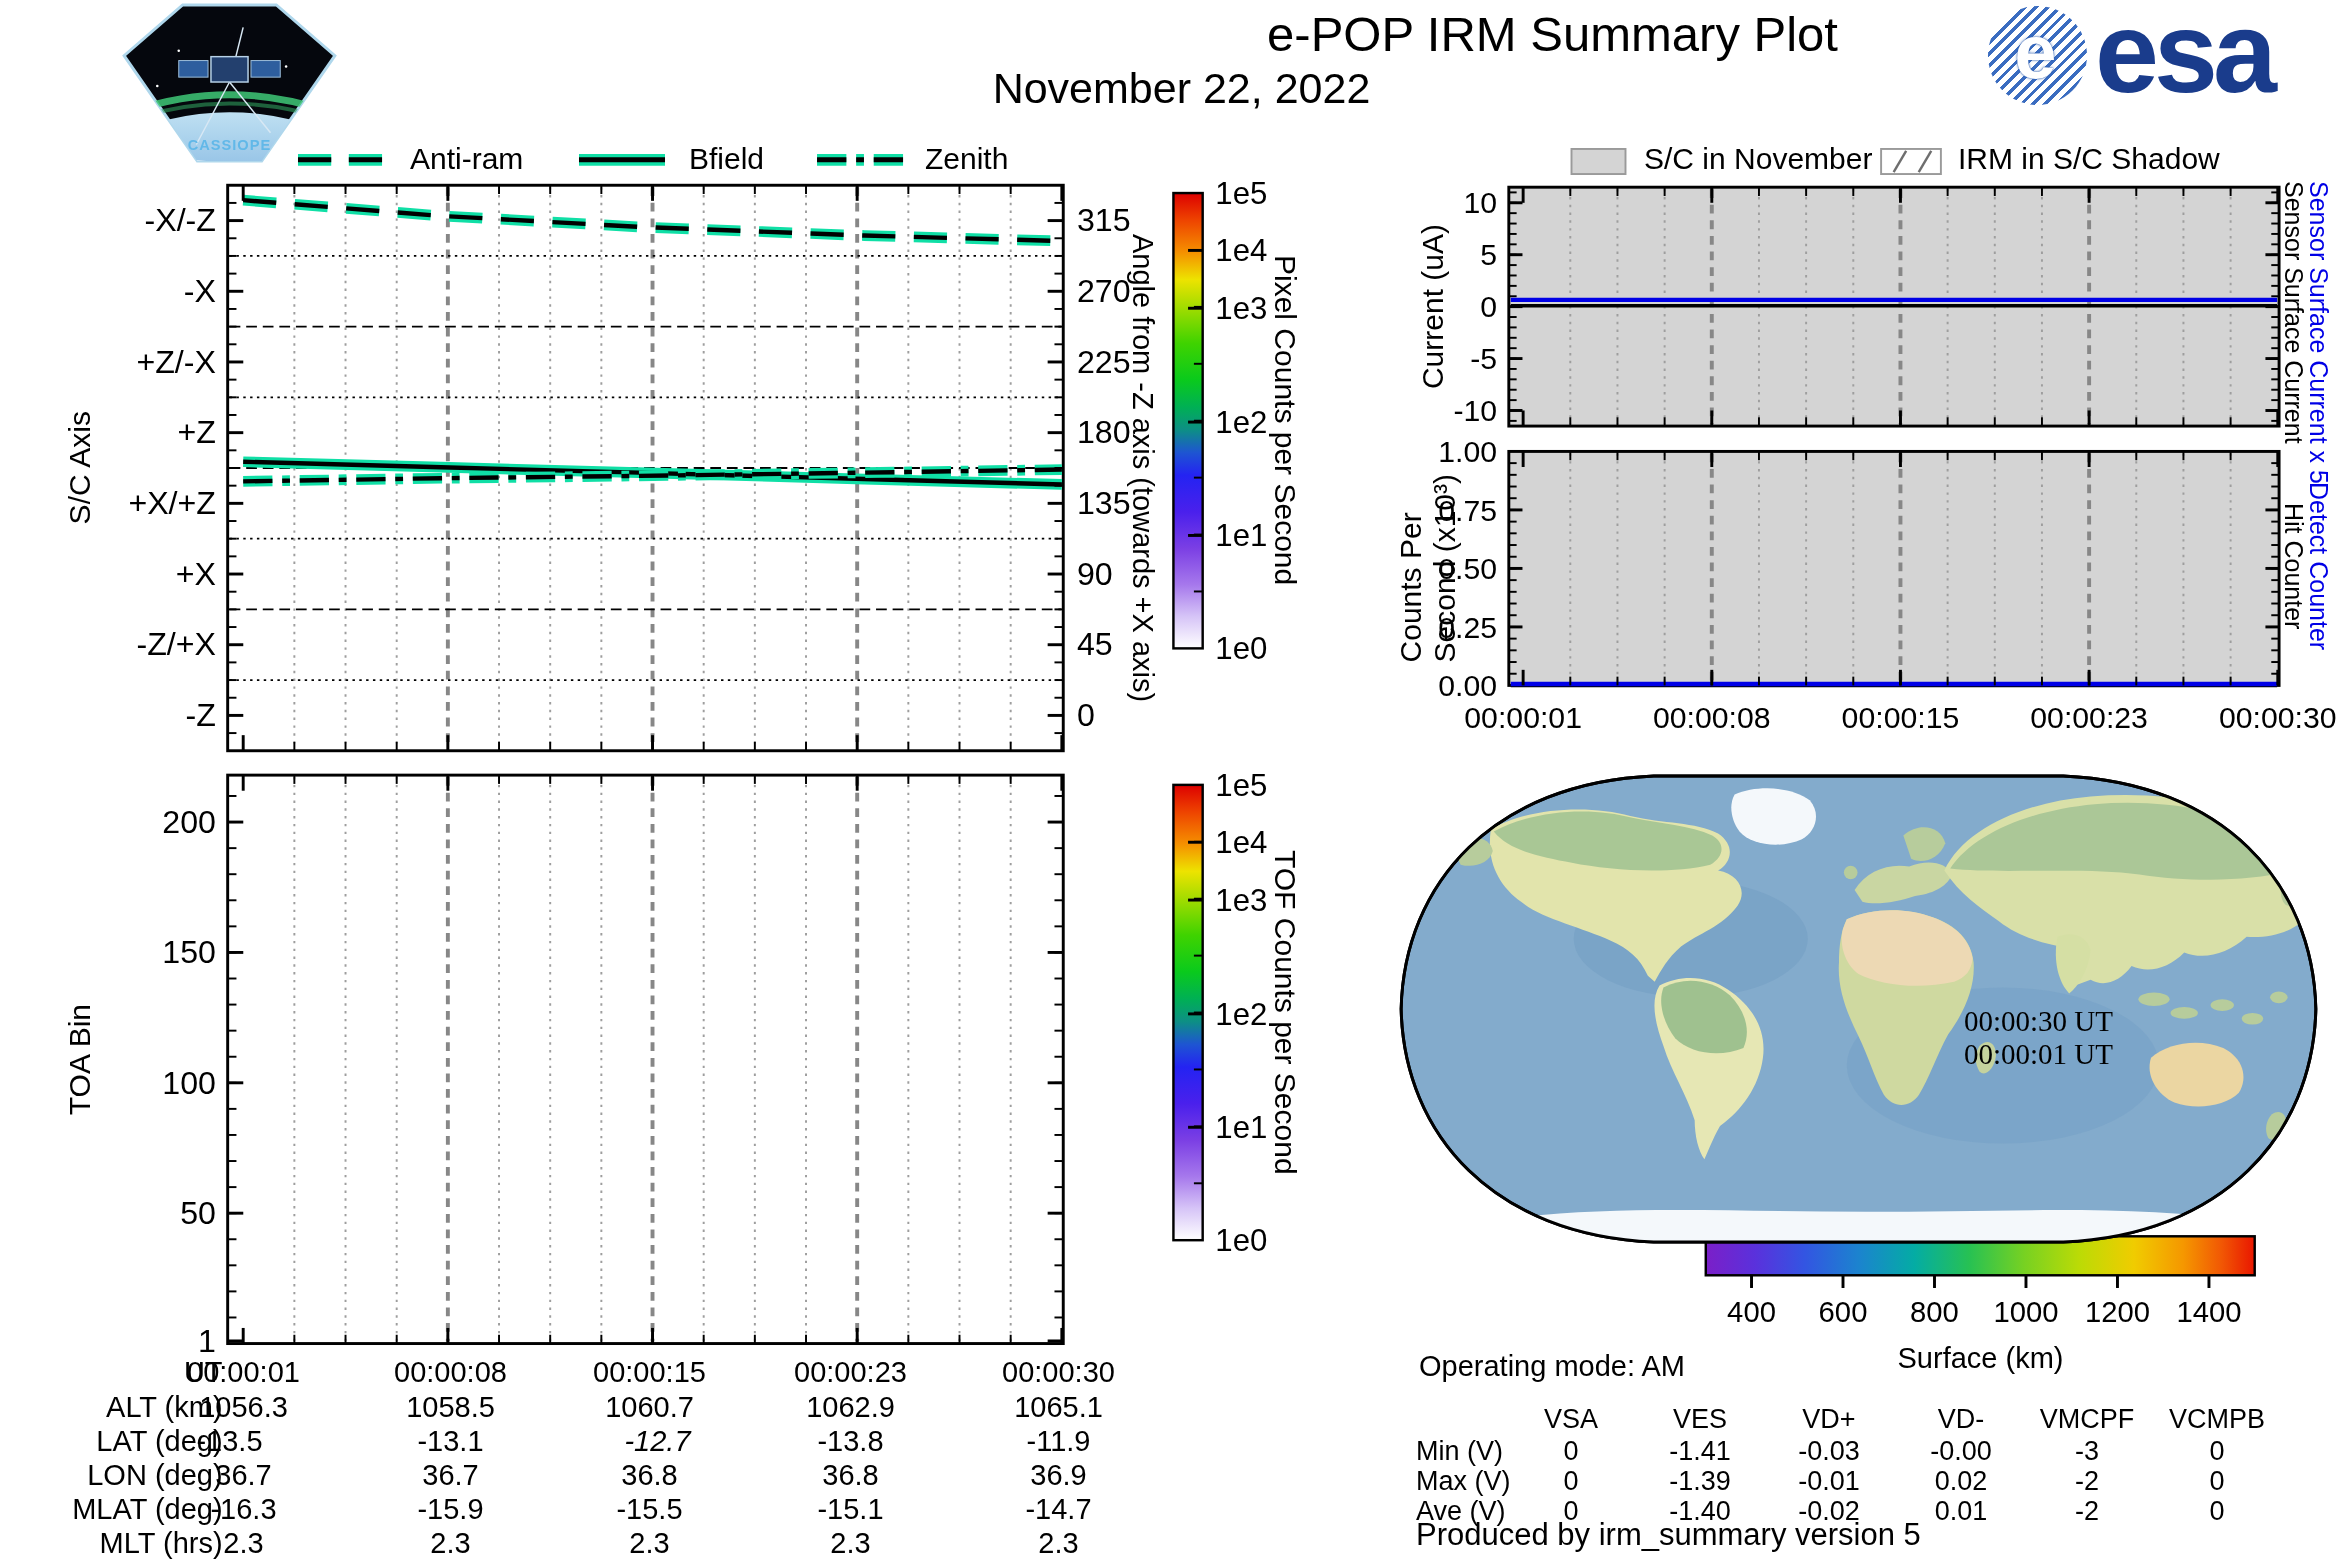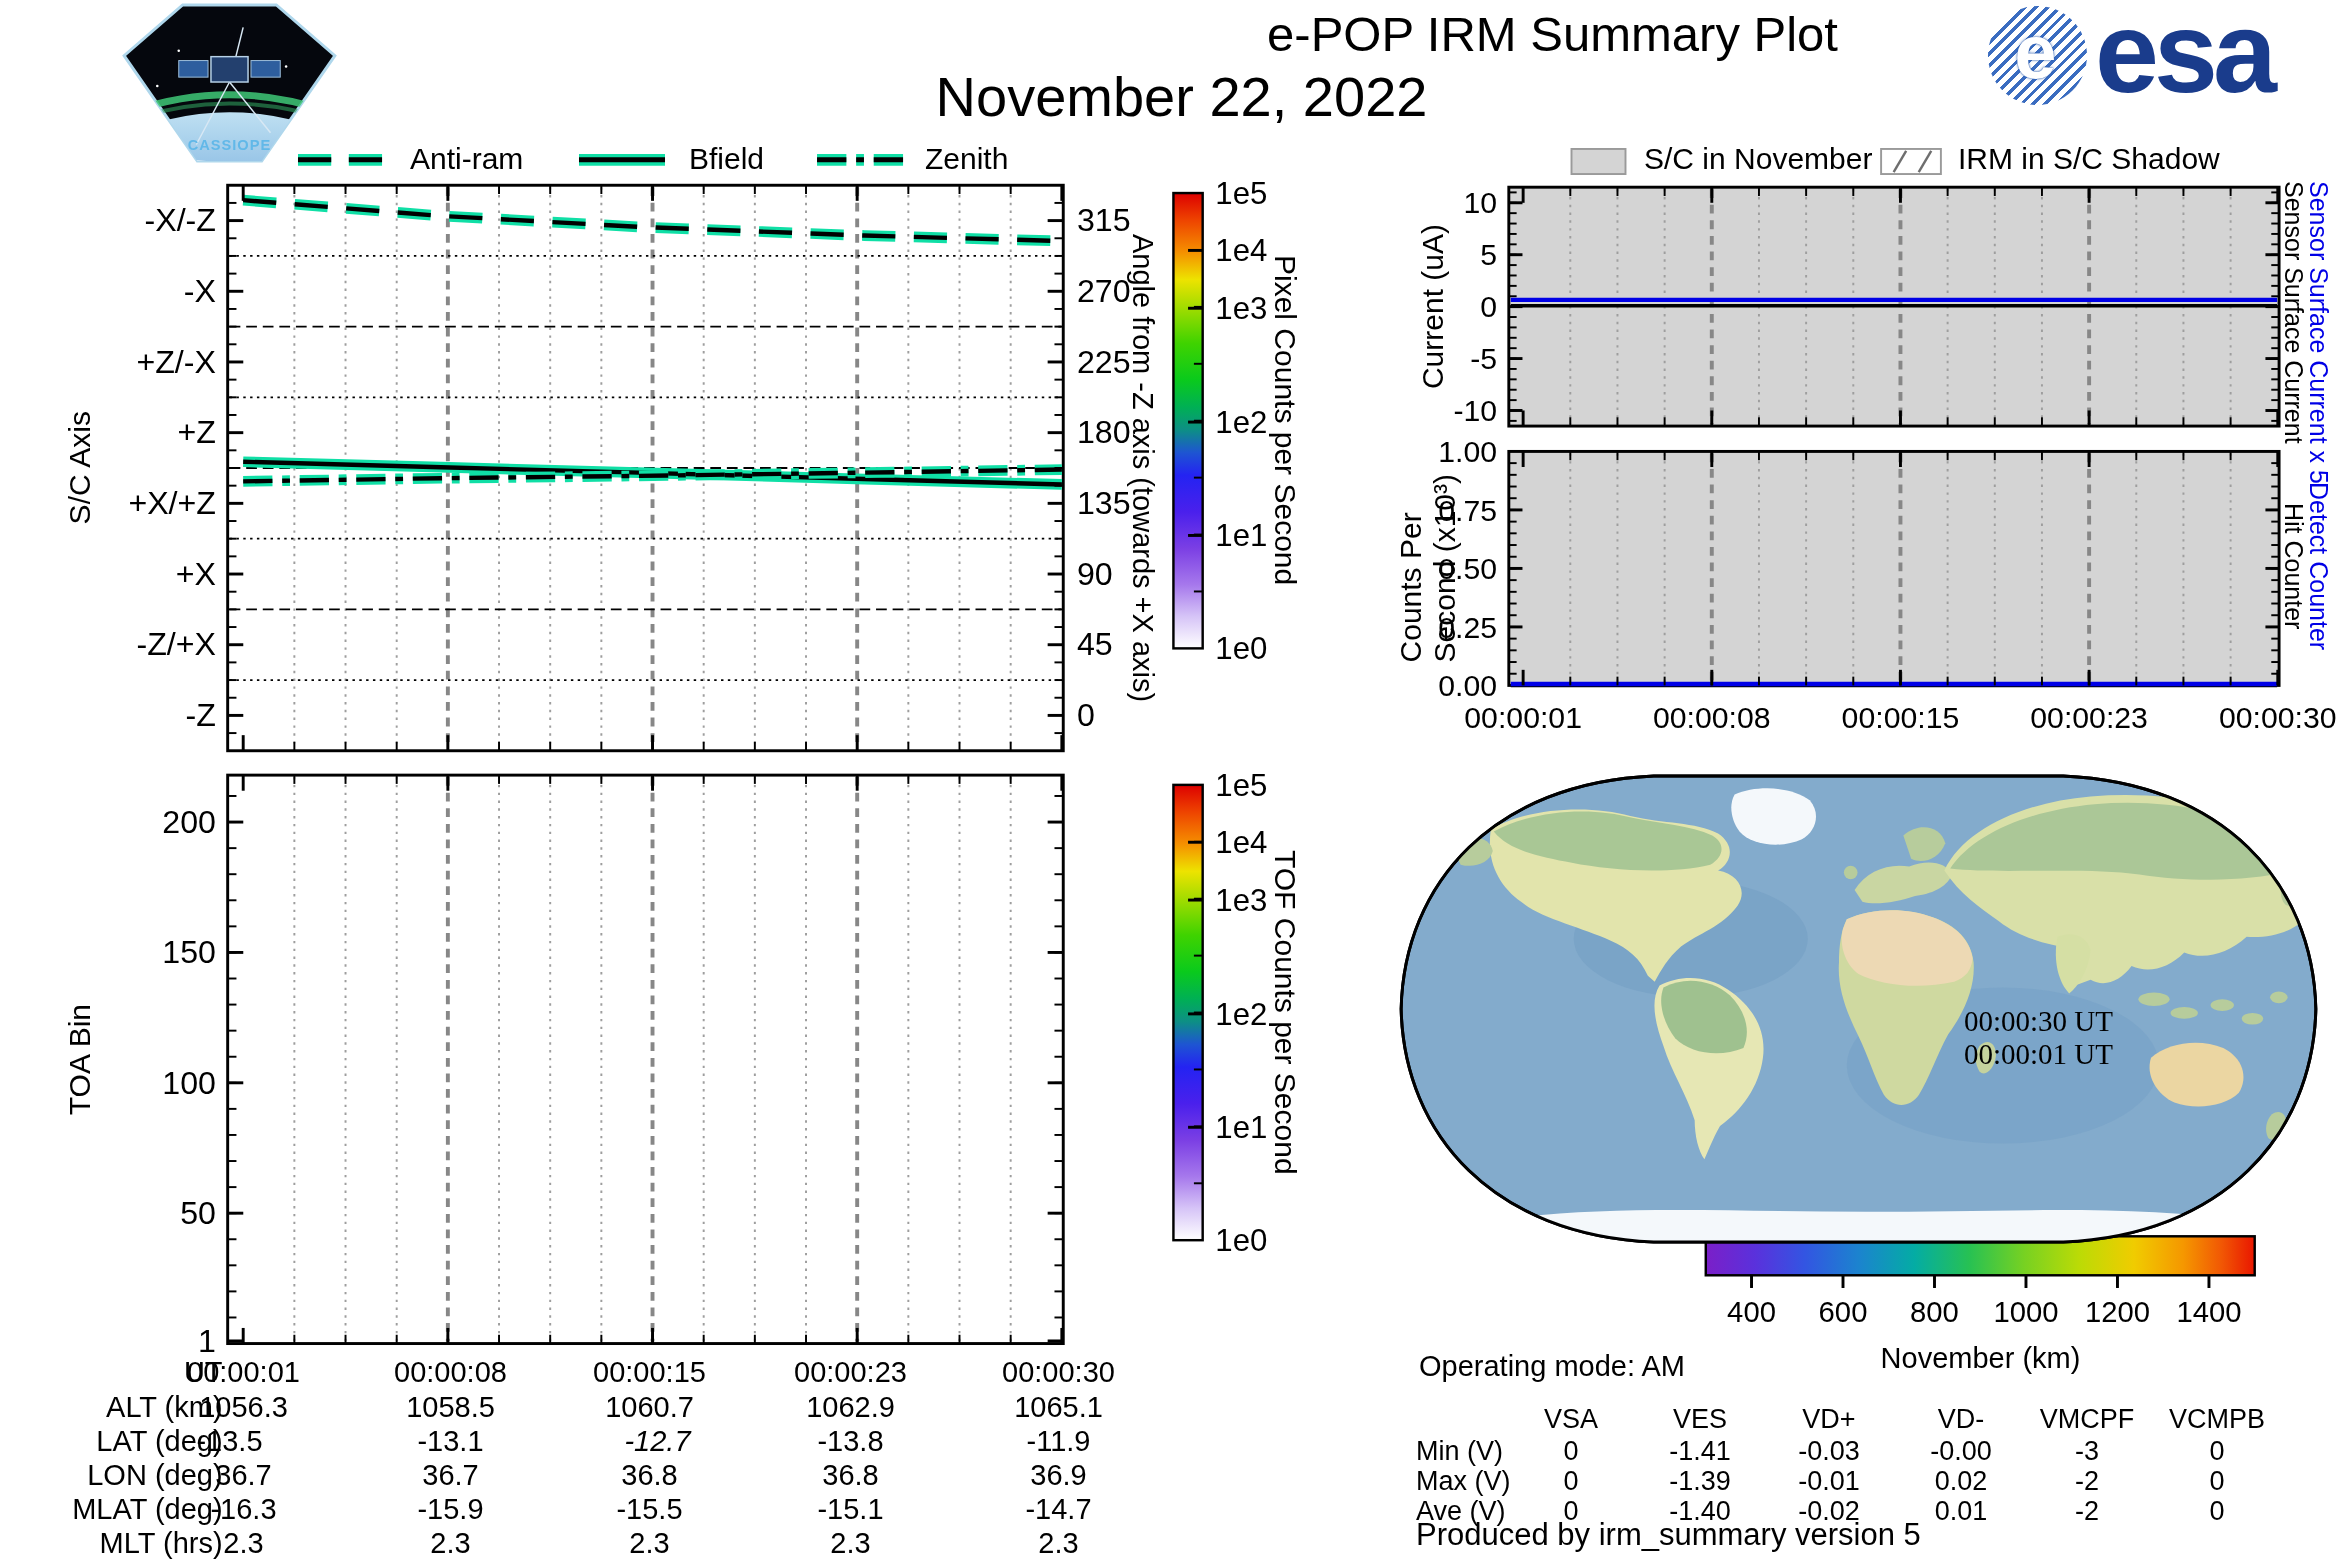--- a/index.html
+++ b/index.html
@@ -1,20 +1,20 @@
 <!DOCTYPE html>
 <html><head>
 <meta charset="utf-8">
 <style>
   html,body{margin:0;padding:0;background:#fff;}
   #canvas{position:relative;width:2341px;height:1560px;background:#ffffff;
           font-family:"Liberation Sans","DejaVu Sans",sans-serif;color:#000;overflow:hidden;}
   .abs{position:absolute;}
   .title1{left:473px;top:5.9px;width:1365px;text-align:right;font-size:49px;}
-  .title2{left:499px;top:64px;width:1365px;text-align:center;font-size:56px;}
+  .title2{left:499px;top:64px;width:1365px;text-align:center;font-size:43px;}
   .legend-label{font-size:30px;line-height:1;}
   .vwrap{position:absolute;display:flex;align-items:center;justify-content:center;}
   .vl{writing-mode:vertical-rl;transform:rotate(180deg);font-size:30px;line-height:1.12;white-space:pre;}
   .vr{writing-mode:vertical-rl;font-size:30px;line-height:1.1;white-space:pre;}
   .small{font-size:25px;}
   .blue{color:#0000E6;}
   .cell{position:absolute;font-size:29px;line-height:1;text-align:center;}
   .rowlab{position:absolute;font-size:29px;line-height:1;text-align:right;}
   .vcell{position:absolute;font-size:27px;line-height:1;text-align:center;}
   .note{position:absolute;font-size:29px;line-height:1;}
@@ -773,21 +773,21 @@
       <path d="M896,350 C904,344 912,350 910,360 C906,372 898,380 892,374 C888,366 890,356 896,350 Z" fill="#B7CC9C"></path>
       <path d="M95,460 C200,442 340,450 480,450 C620,450 760,442 868,460 C820,476 700,484 480,484 C260,484 140,476 95,460 Z" fill="#F4F8FB"></path>
     </g>
     <path d="M262,3 L682,3 C845,10 938,112 941,242 C938,372 845,474 682,481 L262,481 C99,474 6,372 3,242 C6,112 99,10 262,3 Z" fill="none" stroke="#000" stroke-width="3"></path>
   </svg>
 
   <div class="mapnote" style="left:1964px;top:1005px;">00:00:30 UT</div>
   <div class="mapnote" style="left:1964px;top:1038px;">00:00:01 UT</div>
 
   <div class="note" style="left:1419px;top:1352px;">Operating mode: AM</div>
-  <div class="note" style="left:1706px;top:1344px;width:549px;text-align:center;">November (km)</div>
+  <div class="note" style="left:1706px;top:1344px;width:549px;text-align:center;">Surface (km)</div>
   <div class="note" style="left:1416px;top:1519px;font-size:31px;">Produced by irm_summary version 5</div>
 
   <div id="ephemeris-table">
       <div class="rowlab" style="left: 17.6px; top: 1358px; width: 205px;">UT</div>
       <div class="cell" style="left: 142px; top: 1358px; width: 203px;">00:00:01</div>
       <div class="cell" style="left: 349px; top: 1358px; width: 203px;">00:00:08</div>
       <div class="cell" style="left: 548px; top: 1358px; width: 203px;">00:00:15</div>
       <div class="cell" style="left: 749px; top: 1358px; width: 203px;">00:00:23</div>
       <div class="cell" style="left: 957px; top: 1358px; width: 203px;">00:00:30</div>
       <div class="rowlab" style="left: 17.6px; top: 1393px; width: 205px;">ALT (km)</div>

